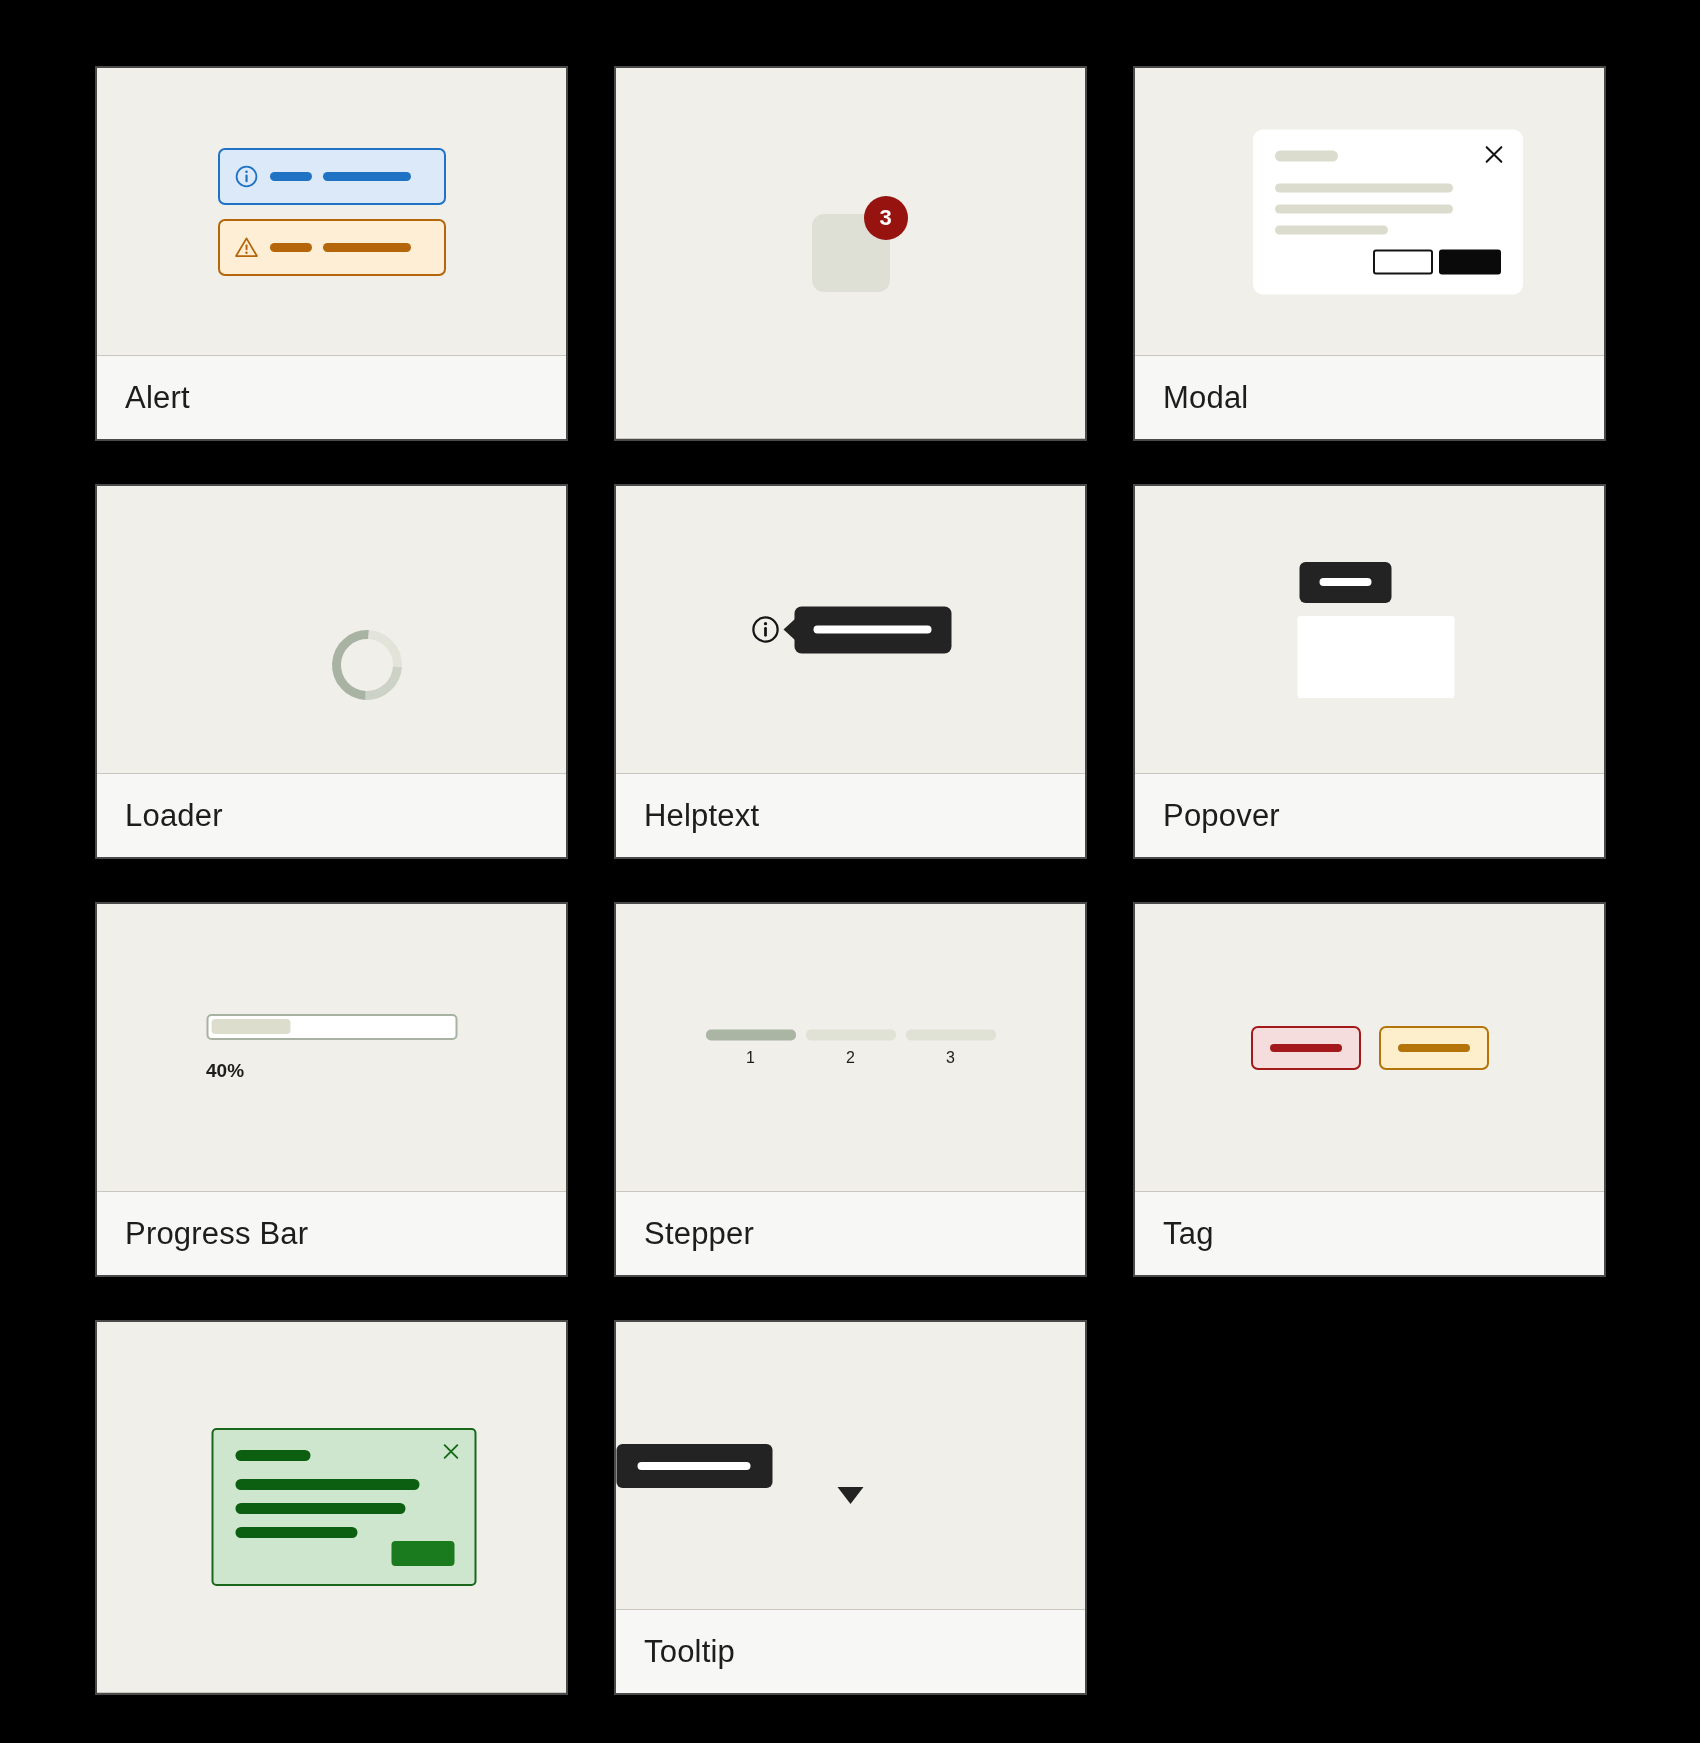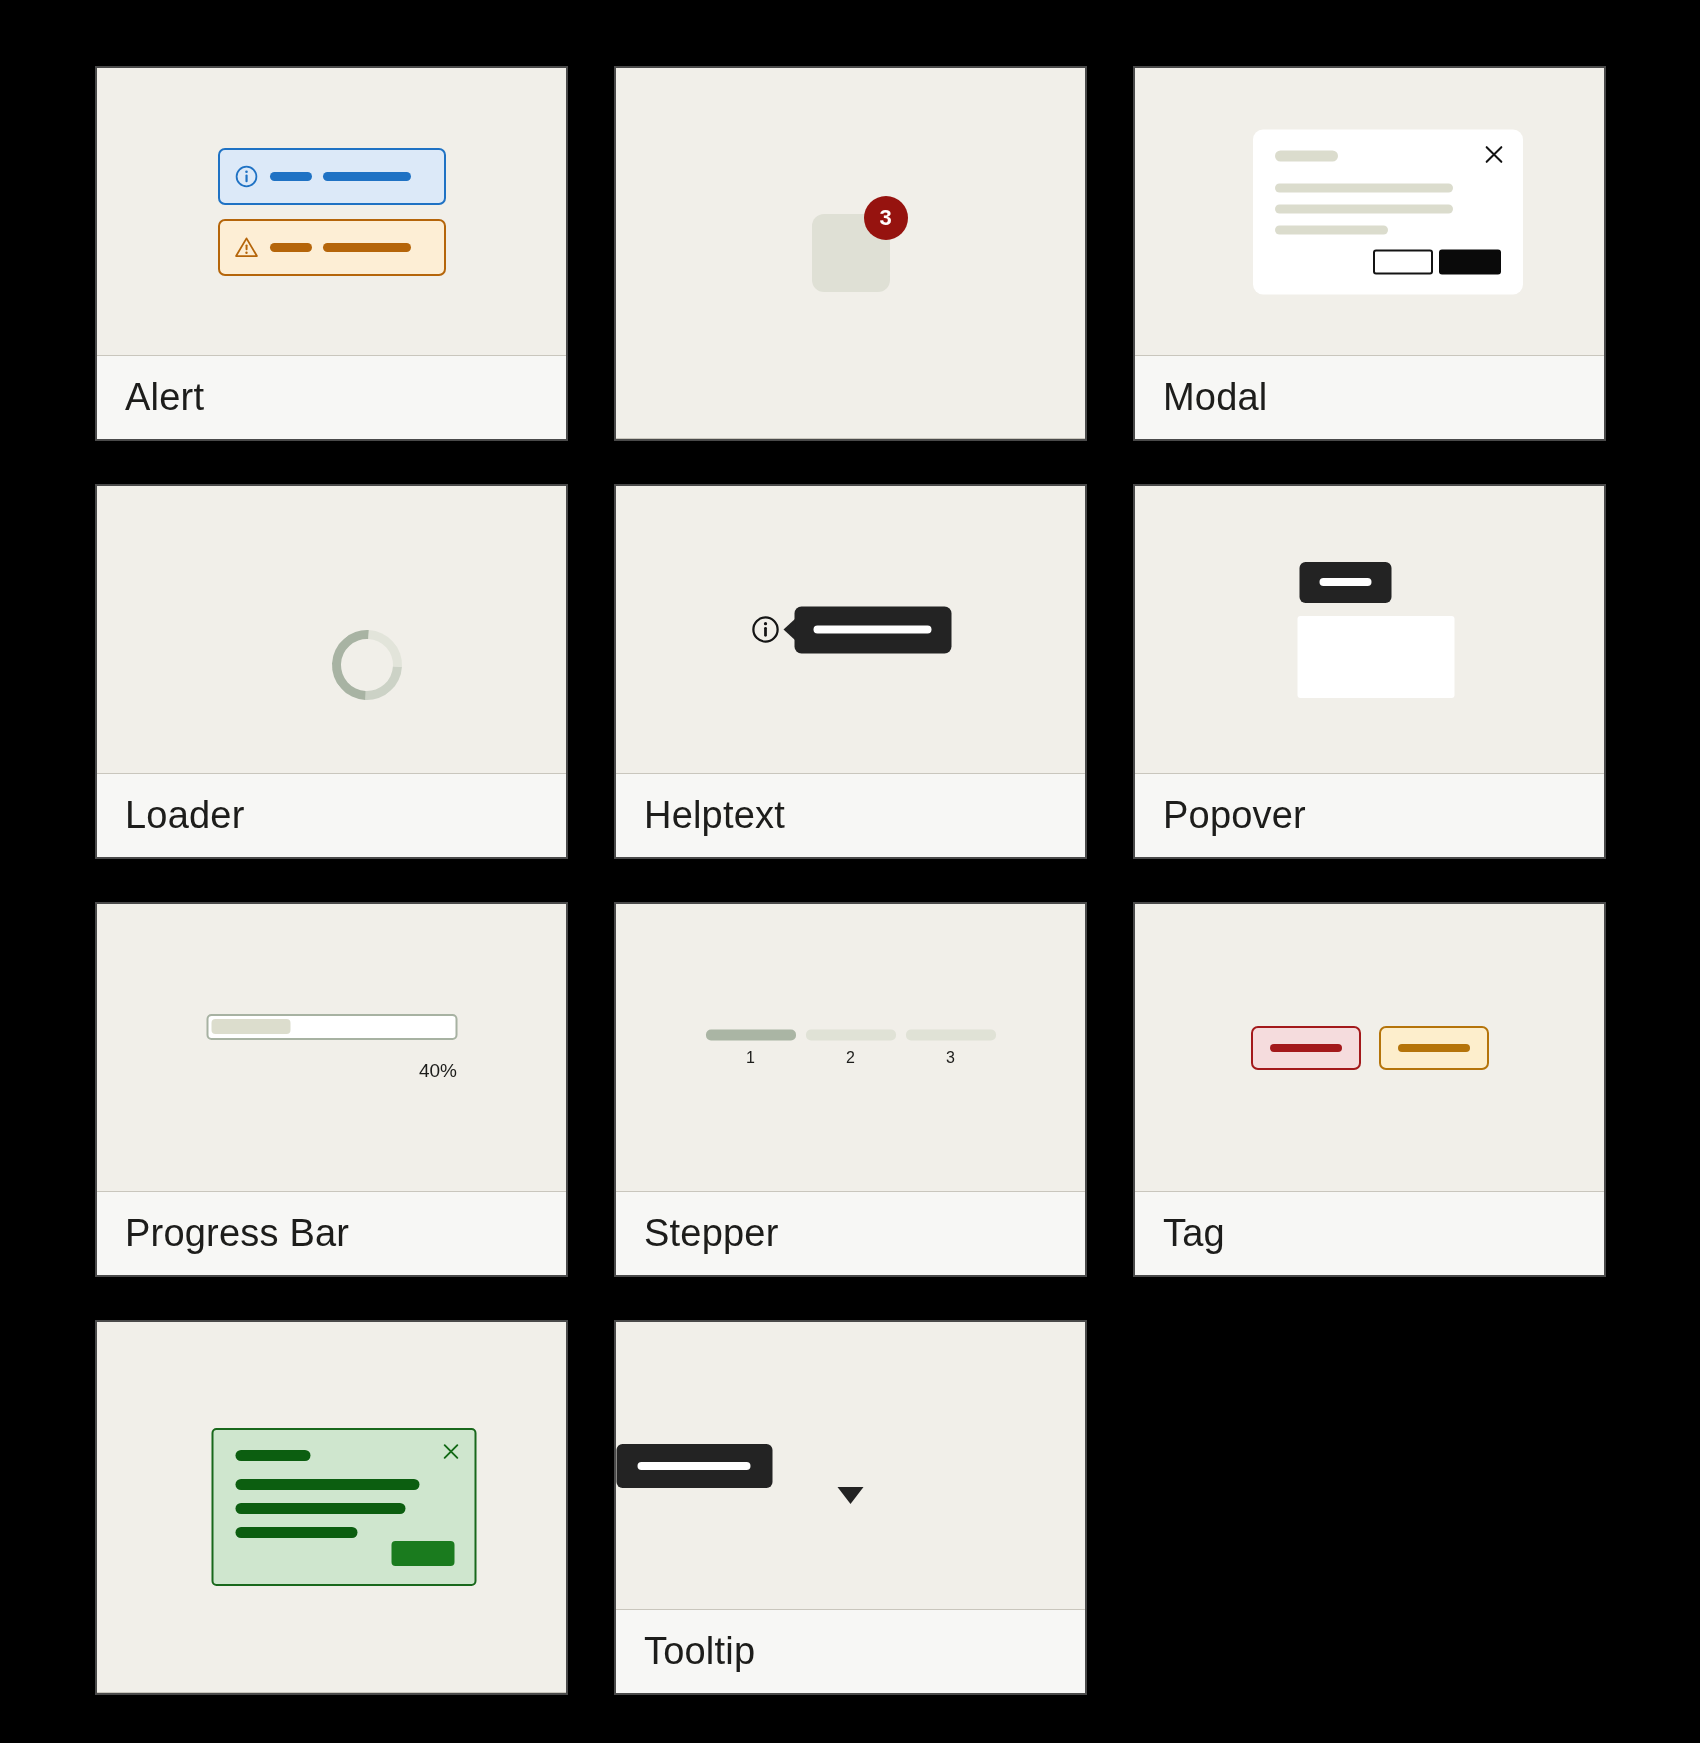--- a/index.html
+++ b/index.html
@@ -46,21 +46,21 @@
   .card-label {
     height: 83px;
     flex: 0 0 83px;
     background: #f7f7f5;
     display: flex;
     align-items: center;
     padding-left: 28px;
   }
 
   .card-label span {
-    font-size: 38px;
+    font-size: 31px;
     color: #1d1d1b;
     letter-spacing: 0.2px;
   }
 
   .center {
     position: absolute;
     top: 50%;
     left: 50%;
     transform: translate(-50%, -50%);
   }
@@ -165,22 +165,22 @@
 
   
   .prog-wrap { width: 251px; }
   .prog-track {
     width: 251px; height: 26px; background: #ffffff;
     border: 2px solid #a7b2a2; border-radius: 5px;
     padding: 3px; display: flex; align-items: center;
   }
   .prog-fill { height: 15px; background: #dcddcd; border-radius: 4px; }
   .prog-label {
-    text-align: right; margin-top: 20px;
-    font-size: 19px; font-weight: normal; color: #1d1d1b;
+    margin-top: 20px;
+    font-size: 19px; font-weight: bold; color: #1d1d1b;
   }
 
   
   .skel-stack { display: flex; flex-direction: column; gap: 15px; width: 260px; }
   .skel-line { height: 13px; background: #b4bcae; border-radius: 6px; }
 
   
   .stepper { display: flex; gap: 10px; }
   .step { display: flex; flex-direction: column; align-items: center; width: 90px; }
   .step-bar { width: 90px; height: 11px; border-radius: 5px; background: #e0e2d6; }

